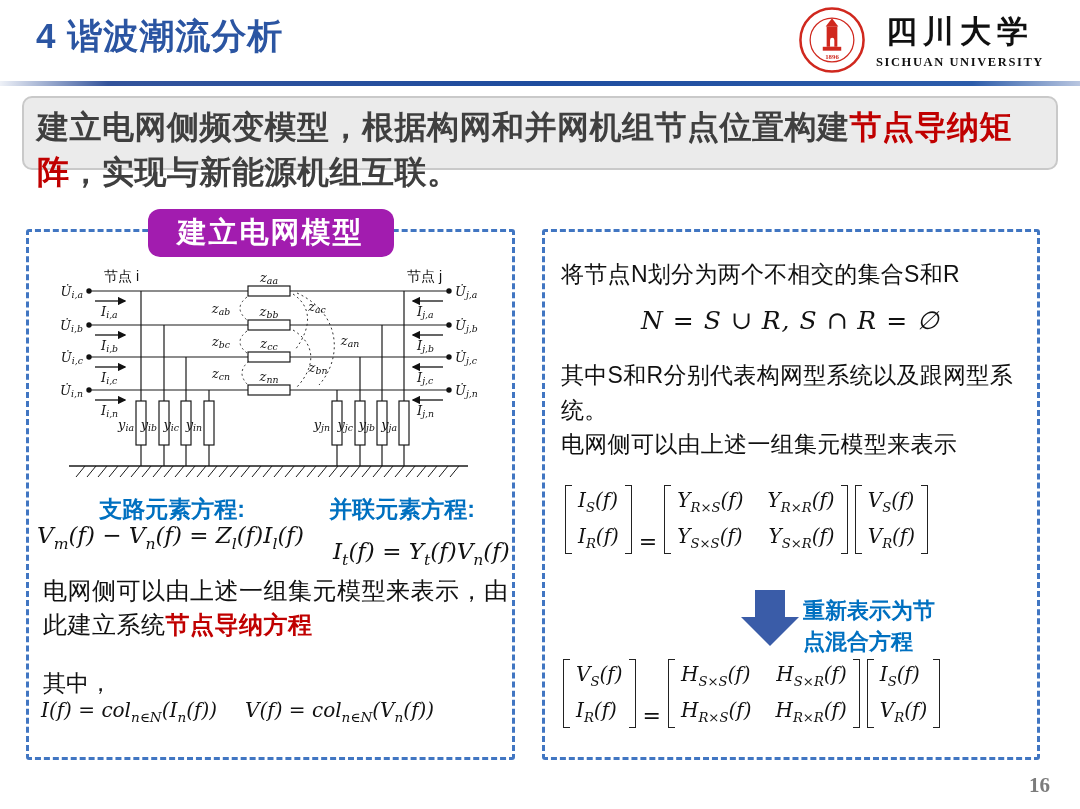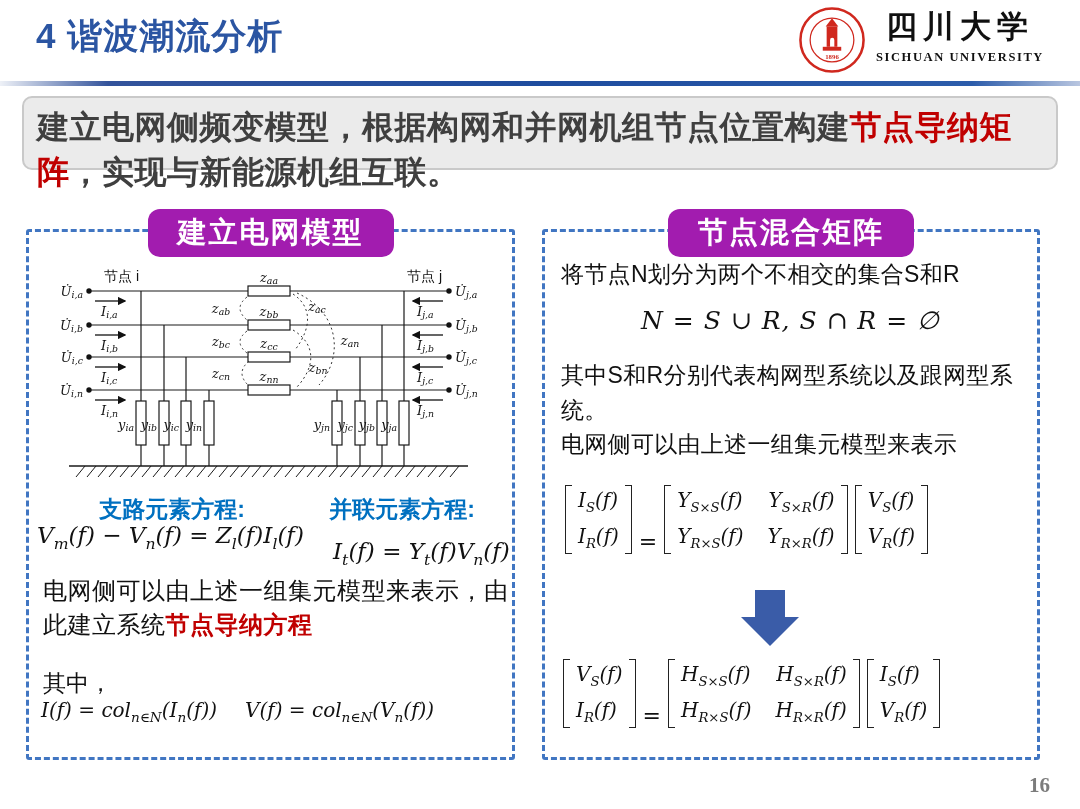--- a/index.html
+++ b/index.html
@@ -1,21 +1,21 @@
 <!DOCTYPE html>
 <html><head>
 <meta charset="utf-8">
 <style>
   * { margin:0; padding:0; box-sizing:border-box; }
   body { background:#888; font-family:"Liberation Sans", sans-serif; }
   .slide { position:relative; width:1080px; height:809px; background:#ffffff; overflow:hidden; margin:0 auto; }
 
   
   .title { position:absolute; left:36px; top:13px; font-size:35px; font-weight:bold; color:#2B55A2; letter-spacing:1px; }
-  .logo { position:absolute; right:36px; top:6px; display:flex; gap:10px; }
+  .logo { position:absolute; right:36px; top:6px; display:flex; align-items:center; gap:10px; }
   .logo-text { display:flex; flex-direction:column; align-items:center; }
   .logo-cn { font-family:"Liberation Serif", serif; font-weight:bold; font-size:31px; color:#101010; letter-spacing:6px; }
   .logo-en { font-family:"Liberation Serif", serif; font-weight:bold; font-size:12.5px; color:#101010; letter-spacing:1.6px; margin-top:2px; }
   .hrule { position:absolute; left:0; top:81px; width:1080px; height:5px;
            background:linear-gradient(to right,#eef1f7 0%,#33539b 10%,#1e4c9e 50%,#2c5caa 90%,#b9c6e0 100%); }
 
   
   .summary { position:absolute; left:22px; top:96px; width:1036px; height:74px; background:#EBEBEB;
              border:2px solid #C9C9C9; border-radius:10px; padding:7px 13px;
              font-size:32px; font-weight:bold; color:#3F3F3F; line-height:1.42; letter-spacing:0.5px; }
@@ -214,21 +214,20 @@
     <div class="lp-body cjk-body"><span>电网侧可以由上述一组集元模型来表示，由此建立系统</span><span class="red" style="font-weight:bold;margin-top:36px;">节点导纳方程</span></div>
 
     <div class="lp-where cjk-body">其中，</div>
     <div class="lp-coleqs">
       <span class="math">I(f) = col<sub>n∈N</sub>(I<sub>n</sub>(f))</span>
       <span class="math">V(f) = col<sub>n∈N</sub>(V<sub>n</sub>(f))</span>
     </div>
   </div>
 
   <div class="panel panel-right">
-    <div class="badge">节点混合矩阵</div>
 
     <div class="rp-intro cjk-body">将节点N划分为两个不相交的集合S和R</div>
     <div class="math rp-seteq">N = S ∪ R, S ∩ R = ∅</div>
     <div class="rp-para cjk-body">
       <div>其中S和R分别代表构网型系统以及跟网型系统。</div>
       <div>电网侧可以由上述一组集元模型来表示</div>
     </div>
 
     <div class="meq mat1">
       <span class="bmat">
@@ -241,26 +240,26 @@
               <span class="mcell">I<sub>R</sub>(f)</span>
             </span>
         </span>
           <span class="br r"></span>
         </span>
       <span class="eqs">=</span>
       <span class="bmat">
           <span class="br l"></span>
         <span class="mbody">
           <span class="mrow">
+              <span class="mcell">Y<sub>R×S</sub>(f)</span>
+              <span class="mcell">Y<sub>R×R</sub>(f)</span>
+            </span>
+          <span class="mrow">
               <span class="mcell">Y<sub>S×S</sub>(f)</span>
               <span class="mcell">Y<sub>S×R</sub>(f)</span>
-            </span>
-          <span class="mrow">
-              <span class="mcell">Y<sub>R×S</sub>(f)</span>
-              <span class="mcell">Y<sub>R×R</sub>(f)</span>
             </span>
         </span>
           <span class="br r"></span>
         </span>
       <span class="bmat">
           <span class="br l"></span>
         <span class="mbody">
           <span class="mrow">
               <span class="mcell">V<sub>S</sub>(f)</span>
             </span>
@@ -269,20 +268,21 @@
             </span>
         </span>
           <span class="br r"></span>
         </span>
     </div>
 
     <div class="big-arrow">
         <div class="stem"></div>
         <div class="head"></div>
       </div>
+    <div class="arrow-label">重新表示为节点混合方程</div>
 
     <div class="meq mat2">
       <span class="bmat">
           <span class="br l"></span>
         <span class="mbody">
           <span class="mrow">
               <span class="mcell">V<sub>S</sub>(f)</span>
             </span>
           <span class="mrow">
               <span class="mcell">I<sub>R</sub>(f)</span>

